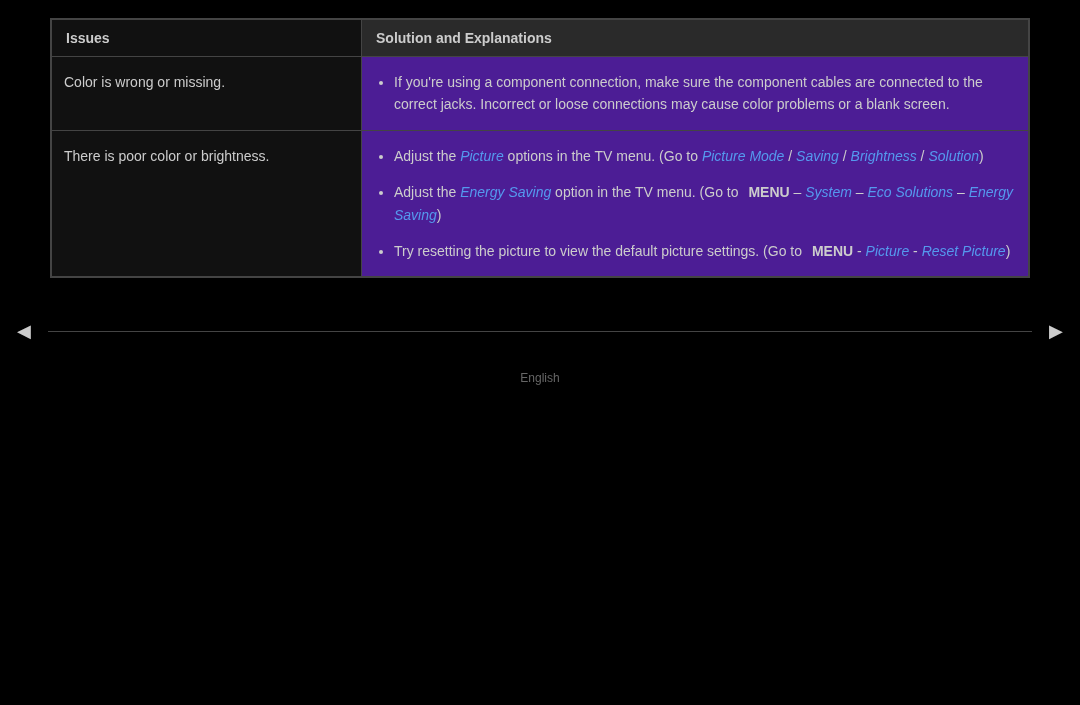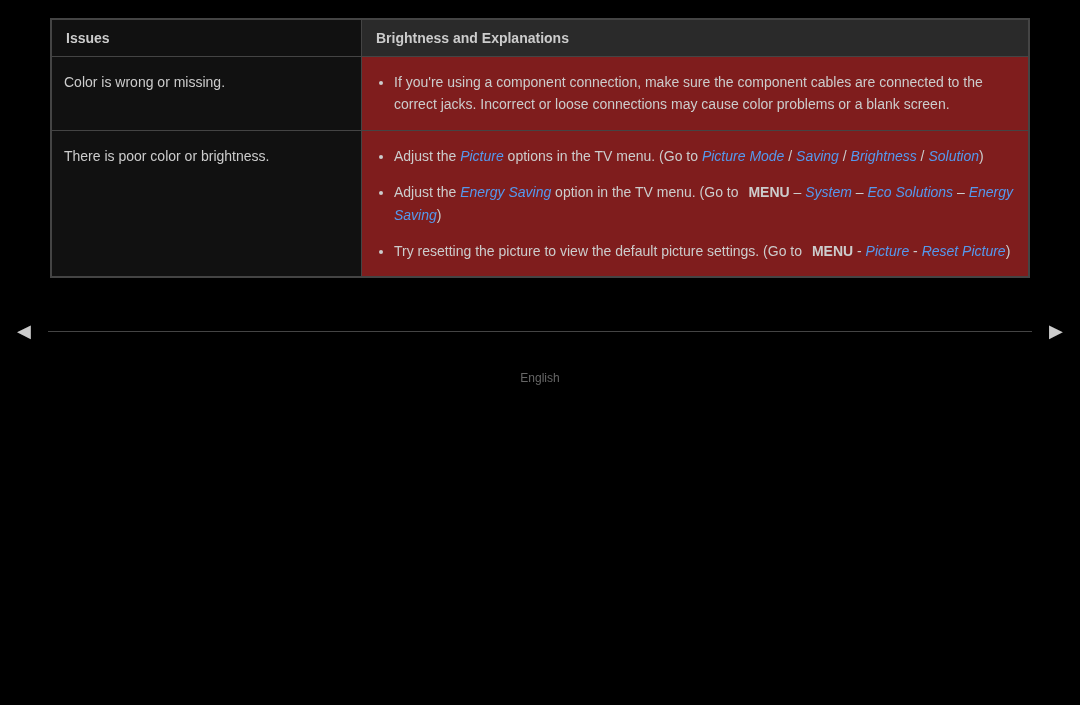--- a/index.html
+++ b/index.html
@@ -57,21 +57,21 @@
       font-size: 14px;
       line-height: 1.6;
     }
 
     .issues-col {
       width: 310px;
       background-color: #111;
     }
 
     .solutions-col {
-      background-color: #7f1d1d;
+      background-color: #4c1d95;
     }
 
     .link-blue {
       color: #5599ee;
       font-style: italic;
     }
 
     ul.bullet-list {
       list-style: disc;
       padding-left: 20px;
@@ -130,21 +130,21 @@
   </style>
 </head>
 <body>
 
 <div class="page-container">
   <div class="table-wrapper">
     <table>
       <thead>
         <tr>
           <th class="issues-col">Issues</th>
-          <th>Brightness and Explanations</th>
+          <th>Solution and Explanations</th>
         </tr>
       </thead>
       <tbody>
         <tr>
           <td class="issues-col">Color is wrong or missing.</td>
           <td class="solutions-col">
             <ul class="bullet-list">
               <li>
                 If you're using a component connection, make sure the component cables are connected to the correct jacks. Incorrect or loose connections may cause color problems or a blank screen.
               </li>

